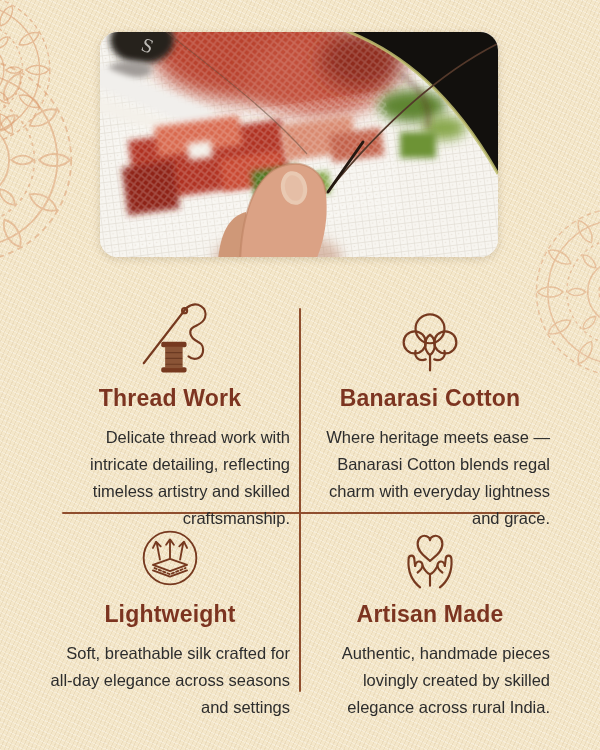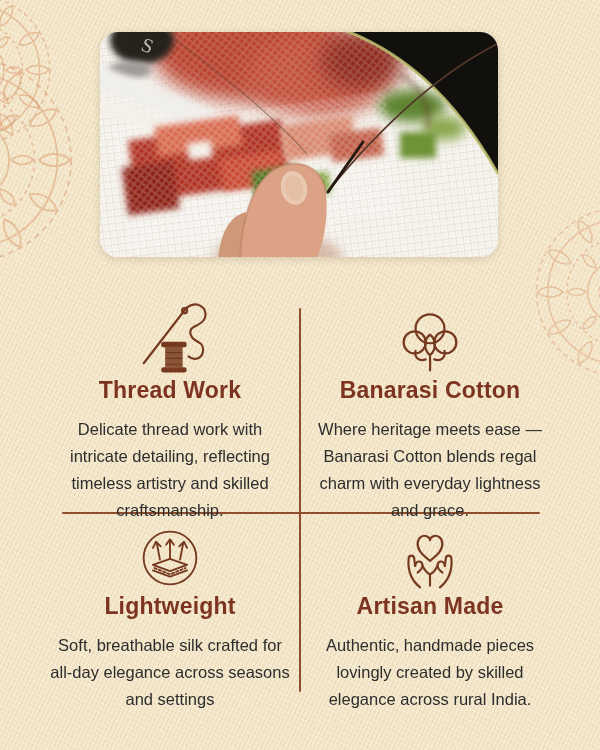--- a/index.html
+++ b/index.html
@@ -26,24 +26,24 @@
   .divider-h{position:absolute;left:62px;top:512px;width:478px;height:2px;background:#8f4e2e;border-radius:1px;}
 
   .cell{position:absolute;width:240px;display:flex;flex-direction:column;align-items:center;text-align:center;}
   .cell-tl{left:50px;top:299px;}
   .cell-tr{left:310px;top:299px;}
   .cell-bl{left:50px;top:521px;}
   .cell-br{left:310px;top:521px;}
   .icon-box{height:74px;display:flex;align-items:flex-end;justify-content:center;}
   .row2 .icon-box{height:68px;}
   .feature-title{
-    margin-top:4px;font-size:23px;font-weight:bold;color:#7c3420;letter-spacing:0.2px;
+    margin-top:12px;font-size:23px;font-weight:bold;color:#7c3420;letter-spacing:0.2px;
   }
   .feature-desc{
-    margin-top:12px;font-size:16.5px;line-height:27px;color:#2d2d2d;width:240px;
+    margin-top:12px;font-size:16.5px;line-height:27px;color:#2d2d2d;width:240px;text-align:right;
   }
 </style>
 </head>
 <body>
 
 <div class="page">
 
   <svg width="0" height="0" style="position:absolute" aria-hidden="true">
     <defs>
       <path id="pet" d="M0,-60 C7,-67 7,-80 0,-87 C-7,-80 -7,-67 0,-60 Z"></path>

